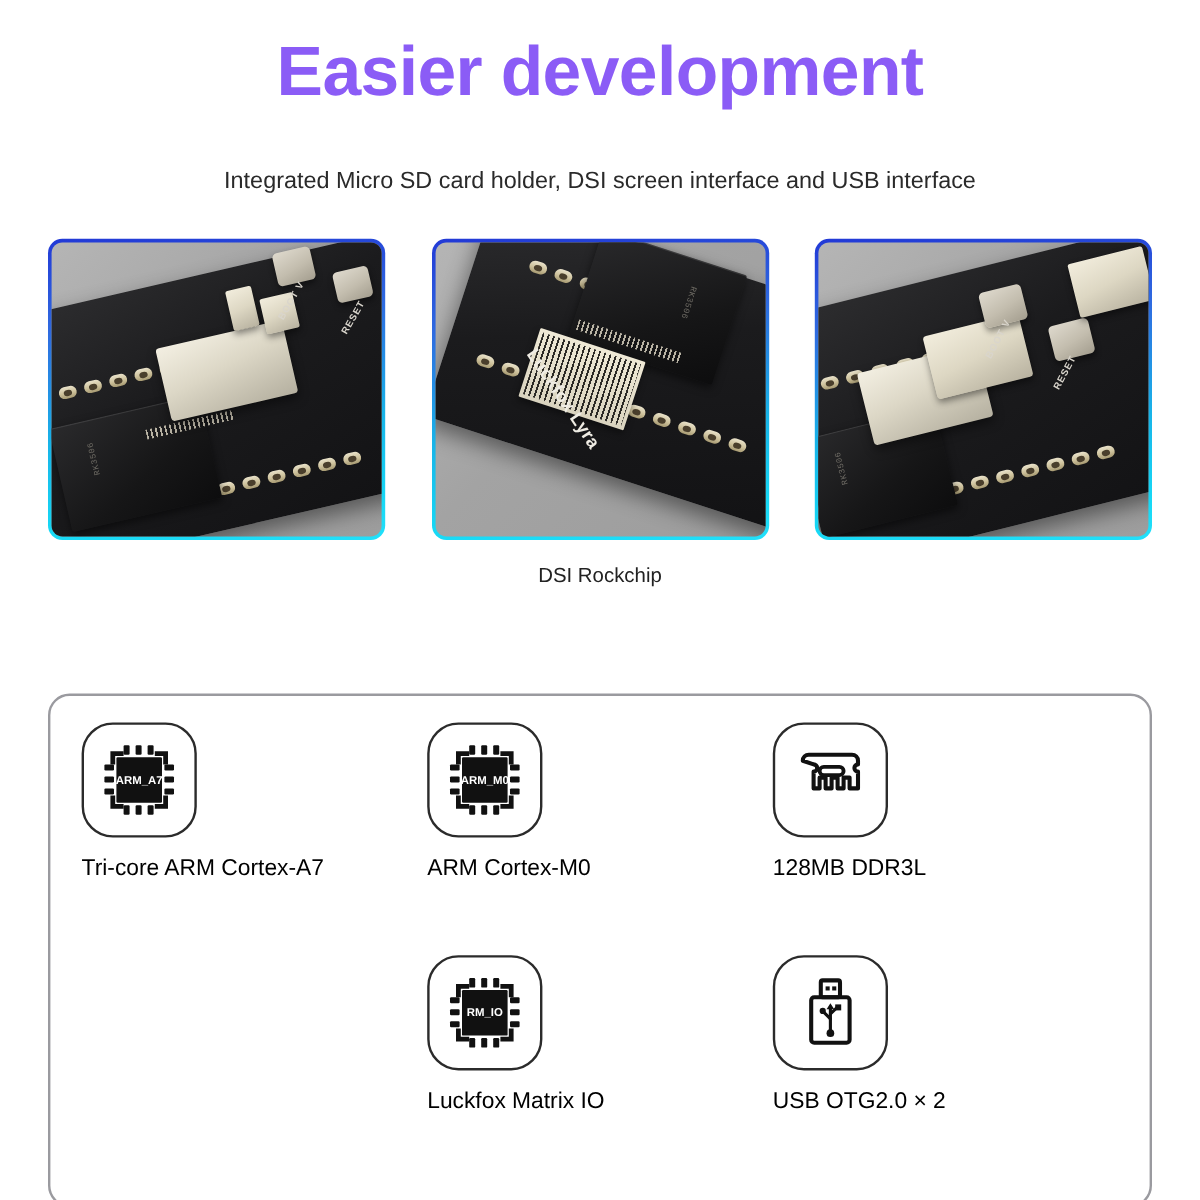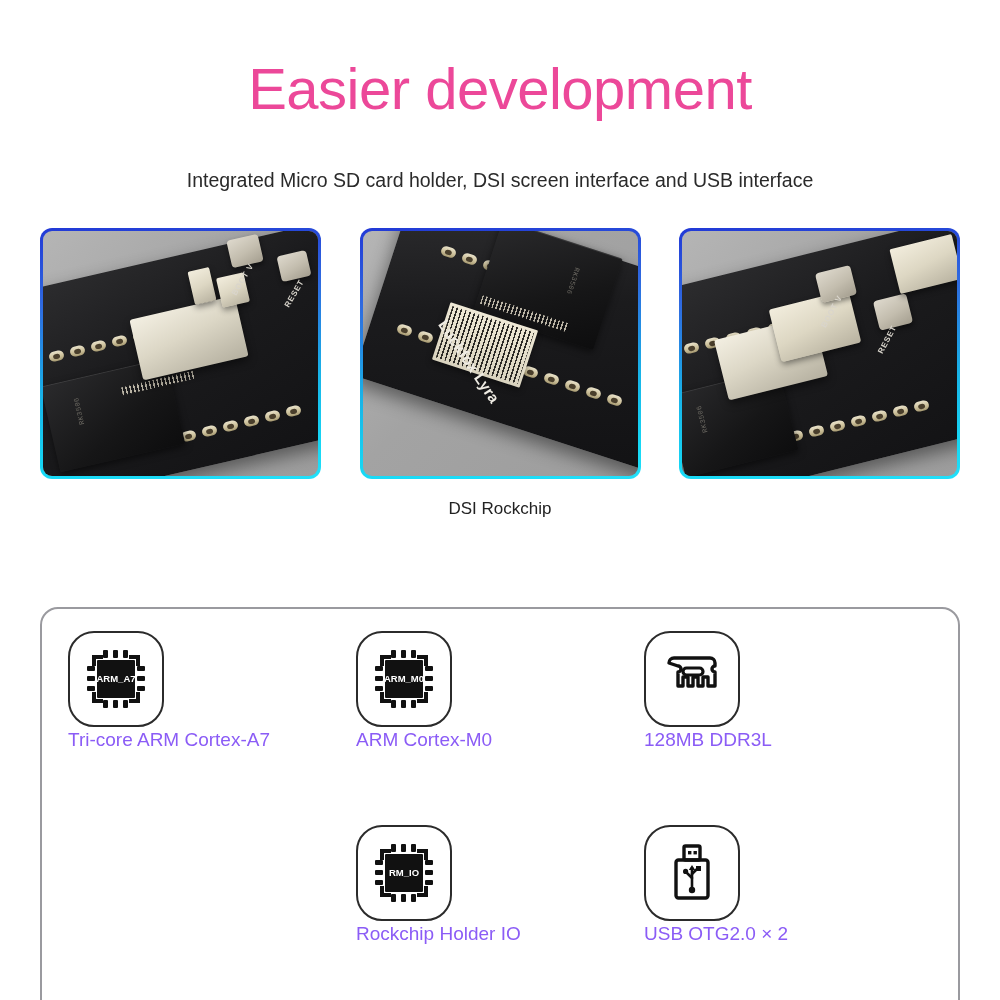--- a/index.html
+++ b/index.html
@@ -9,24 +9,24 @@
     font-family: "Liberation Sans", sans-serif;
     color: #1a1a1a;
     overflow: hidden;
   }
   .page { position: relative; width: 1000px; height: 1000px; }
 
   
   .title {
     text-align: center;
     font-size: 58px;
-    font-weight: 400;
+    font-weight: 700;
     letter-spacing: -0.5px;
-    color: #ec4899;
-    margin-top: 56px;
+    color: #8b5cf6;
+    margin-top: 27px;
     line-height: 1.15;
   }
   .subtitle {
     text-align: center;
     font-size: 19.5px;
     font-weight: 400;
     color: #2a2a2a;
     margin-top: 46px;
   }
 
@@ -171,25 +171,25 @@
   .tile {
     width: 96px; height: 96px;
     border: 2px solid #2b2b2b;
     border-radius: 26px;
     background: #ffffff;
     display: flex;
     align-items: center;
     justify-content: center;
   }
   .spec-label {
-    margin-top: 0;
+    margin-top: 13px;
     text-align: center;
     font-size: 19px;
     line-height: 1.35;
-    color: #8b5cf6;
+    color: #000000;
     white-space: pre-line;
   }
 </style>
 </head>
 <body>
 
 <div class="page">
 
   <h1 class="title">Easier development</h1>
   <p class="subtitle">Integrated Micro SD card holder, DSI screen interface and USB interface</p>
@@ -498,21 +498,21 @@
               <rect x="56" y="32" width="8" height="5" rx="1"></rect>
               <rect x="56" y="42" width="8" height="5" rx="1"></rect>
               <path d="M11 11h11v4h-7v7h-4z"></path>
               <path d="M59 11H48v4h7v7h4z"></path>
               <path d="M11 59h11v-4h-7v-7h-4z"></path>
               <path d="M59 59H48v-4h7v-7h4z"></path>
             </g>
             <text x="35" y="38" text-anchor="middle" fill="#ffffff" font-family="Liberation Sans, sans-serif" font-size="9.5" font-weight="700">RM_IO</text>
           </svg>
         </div>
-        <div class="spec-label">Rockchip Holder IO</div>
+        <div class="spec-label">Luckfox Matrix IO</div>
       </div>
 
       <div class="spec r2">
         <div class="tile">
           <svg width="70" height="70" viewBox="0 0 70 70">
             <rect x="27" y="8" width="16" height="14" rx="1.5" fill="none" stroke="#111" stroke-width="3.4"></rect>
             <rect x="31" y="13" width="3.4" height="3.4" fill="#111"></rect>
             <rect x="36.5" y="13" width="3.4" height="3.4" fill="#111"></rect>
             <rect x="19" y="22" width="32" height="38" rx="2.5" fill="none" stroke="#111" stroke-width="3.4"></rect>
             <g fill="none" stroke="#111" stroke-width="2.6" stroke-linecap="round">

